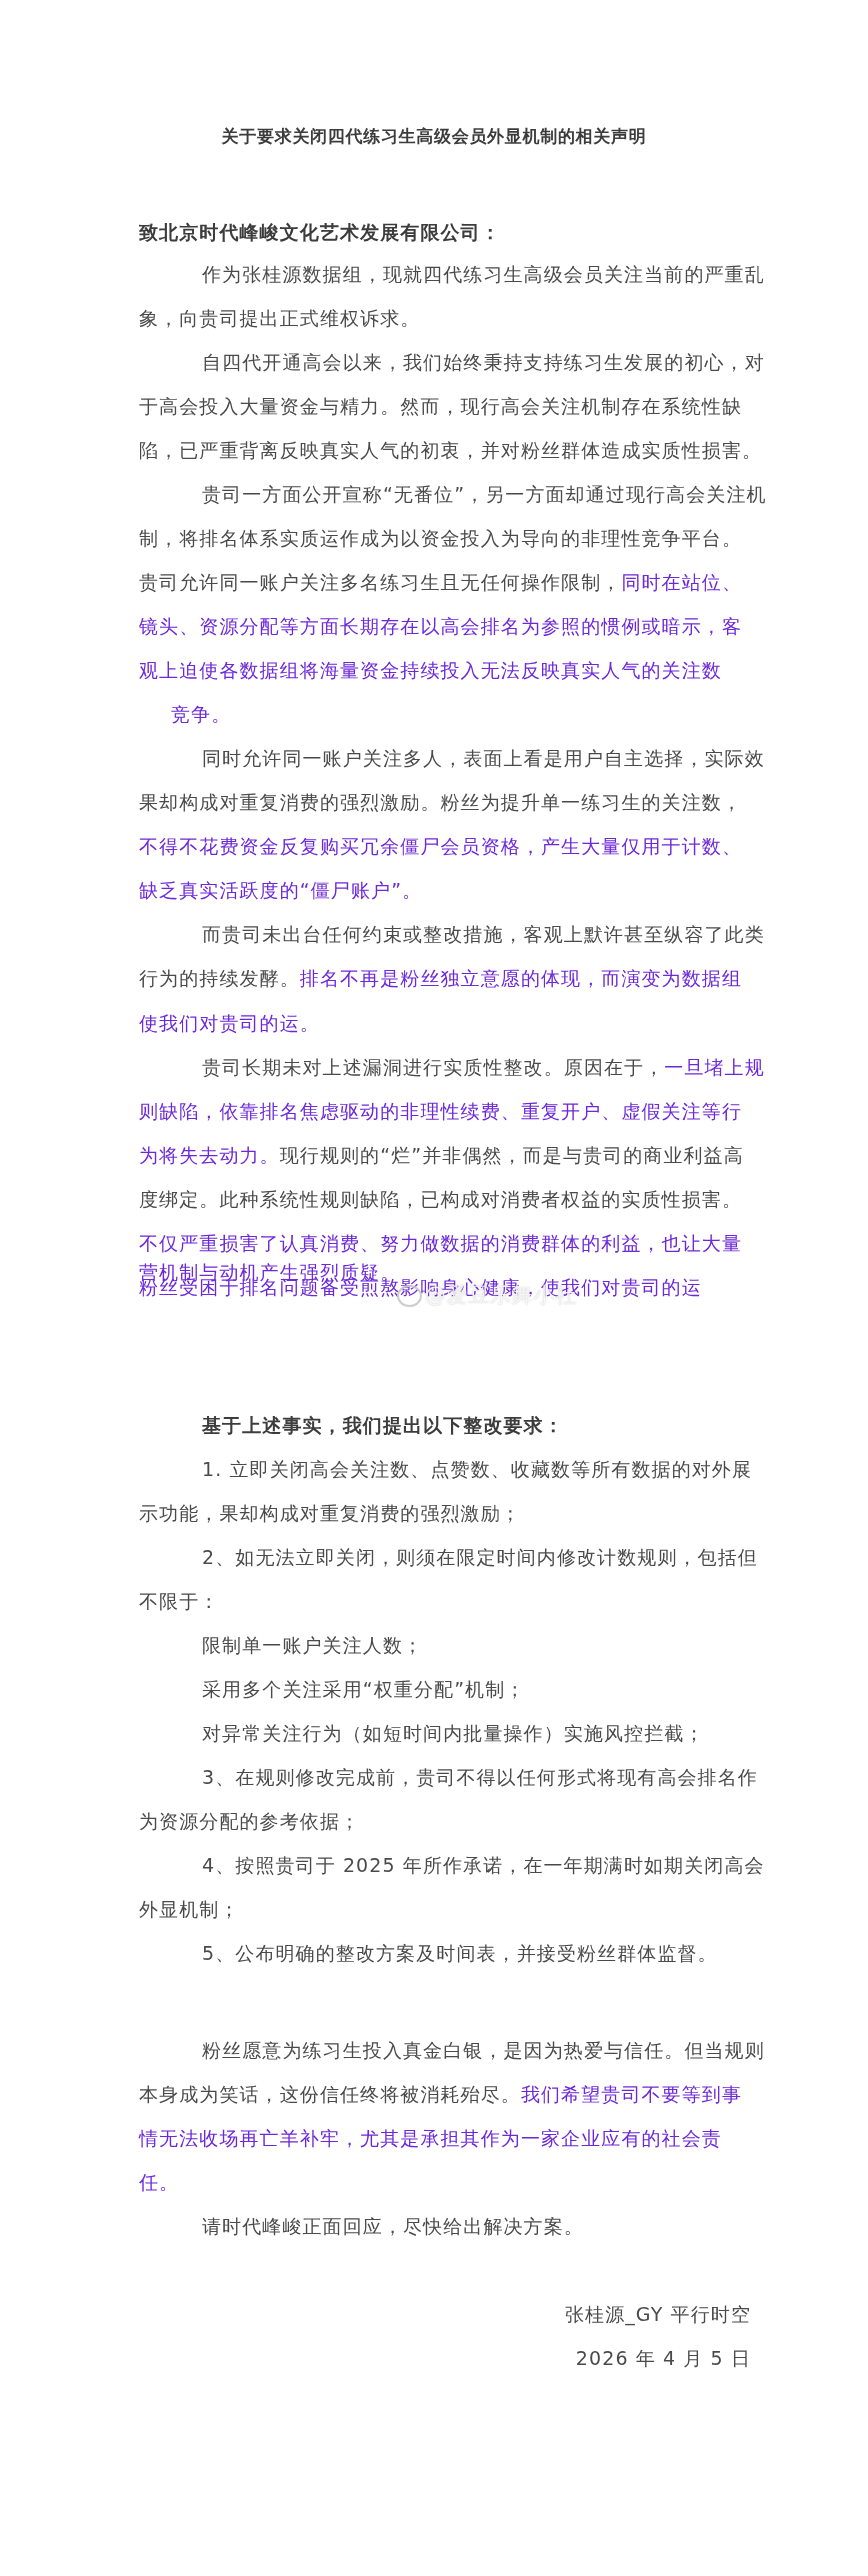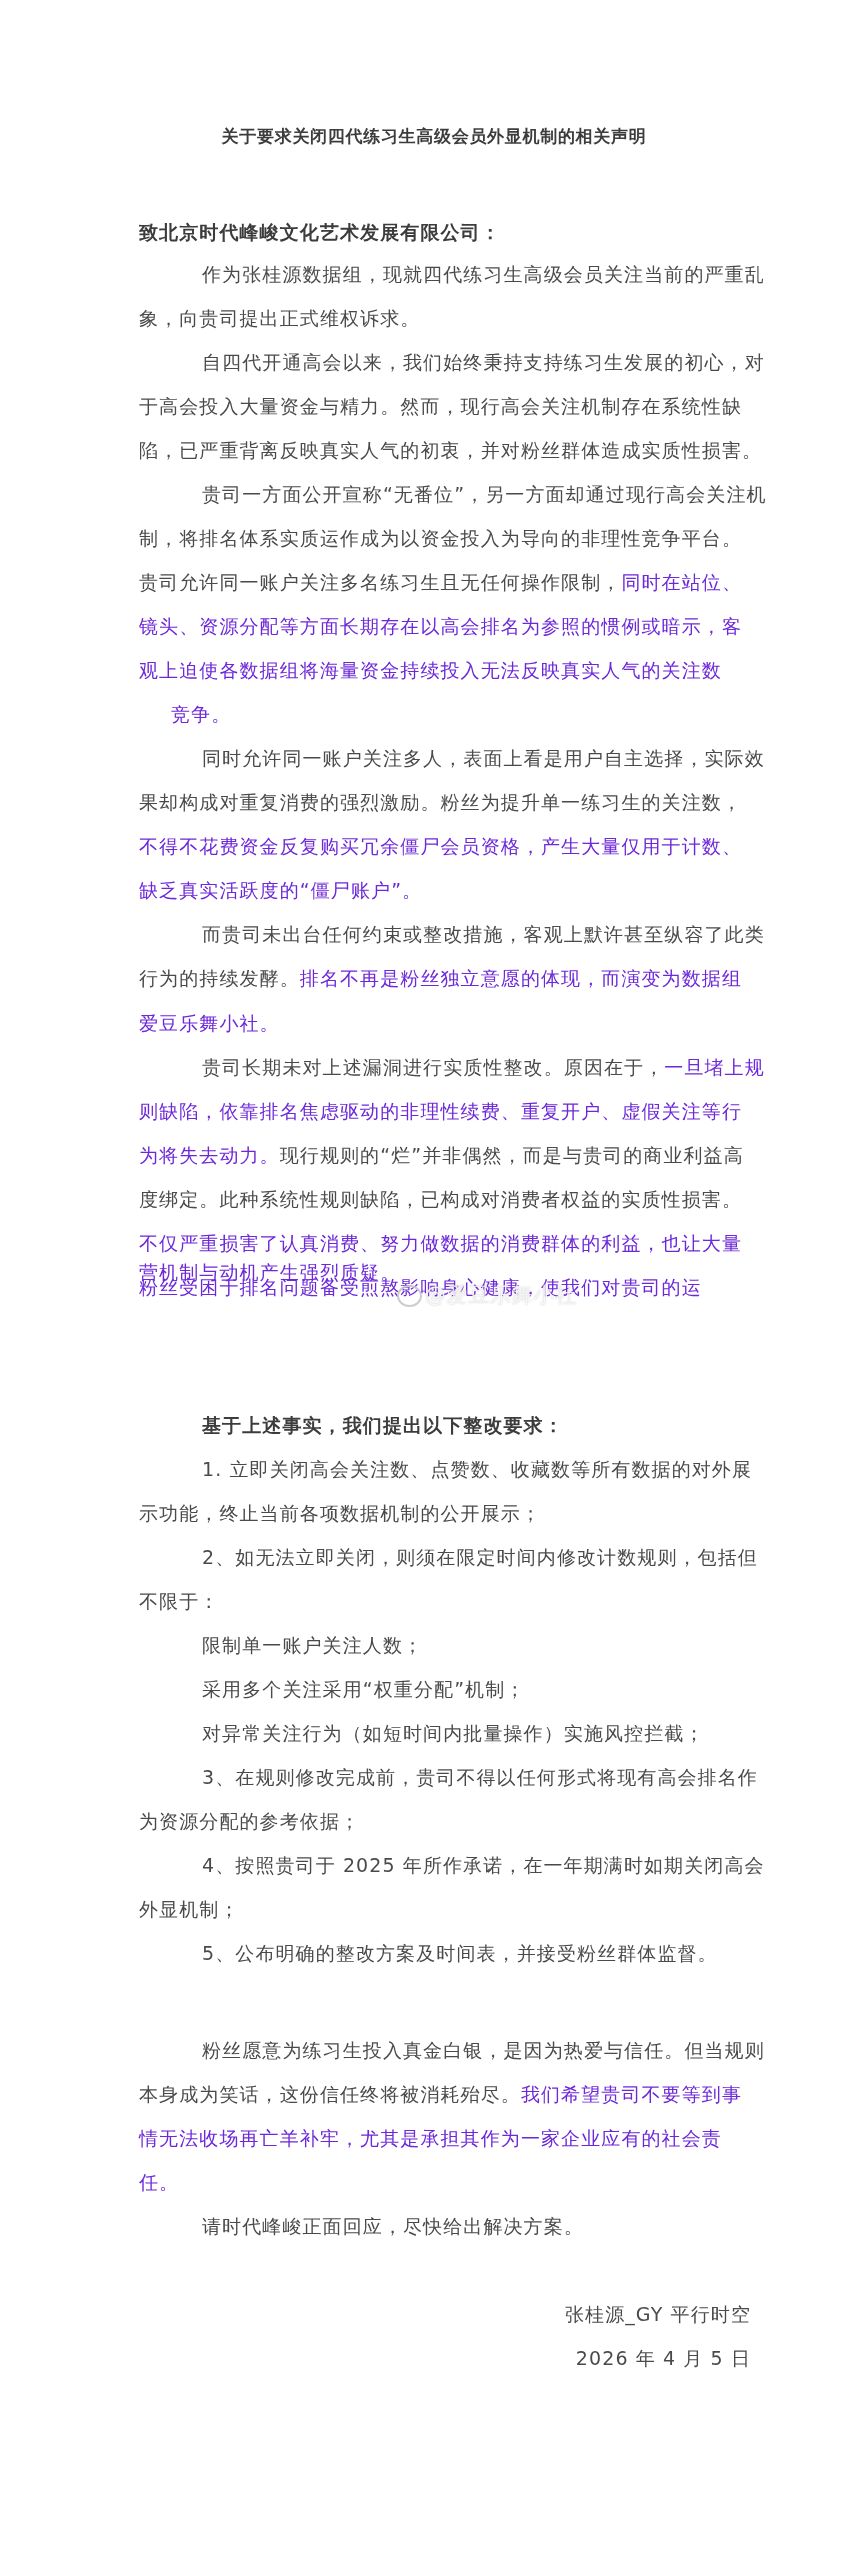--- a/index.html
+++ b/index.html
@@ -37,34 +37,34 @@
       <div class="line" style="top: 570px;"><span>贵司允许同一账户关注多名练习生且无任何操作限制，</span><span class="red">同时在站位、</span></div>
       <div class="line" style="top: 614px;"><span class="red">镜头、资源分配等方面长期存在以高会排名为参照的惯例或暗示，客</span></div>
       <div class="line" style="top: 658px;"><span class="red">观上迫使各数据组将海量资金持续投入无法反映真实人气的关注数</span></div>
       <div class="line" style="top: 702px; margin-left: 32px;"><span class="red">竞争。</span></div>
       <div class="line indent" style="top: 746px;"><span>同时允许同一账户关注多人，表面上看是用户自主选择，实际效</span></div>
       <div class="line" style="top: 790px;"><span>果却构成对重复消费的强烈激励。粉丝为提升单一练习生的关注数，</span></div>
       <div class="line" style="top: 834px;"><span class="red">不得不花费资金反复购买冗余僵尸会员资格，产生大量仅用于计数、</span></div>
       <div class="line" style="top: 878px;"><span class="red">缺乏真实活跃度的“僵尸账户”。</span></div>
       <div class="line indent" style="top: 922px;"><span>而贵司未出台任何约束或整改措施，客观上默许甚至纵容了此类</span></div>
       <div class="line" style="top: 966px;"><span>行为的持续发酵。</span><span class="red">排名不再是粉丝独立意愿的体现，而演变为数据组</span></div>
-      <div class="line" style="top: 1011px;"><span class="red">爱豆乐舞小社。</span></div>
+      <div class="line" style="top: 1011px;"><span class="red">使我们对贵司的运。</span></div>
       <div class="line indent" style="top: 1055px;"><span>贵司长期未对上述漏洞进行实质性整改。原因在于，</span><span class="red">一旦堵上规</span></div>
       <div class="line" style="top: 1099px;"><span class="red">则缺陷，依靠排名焦虑驱动的非理性续费、重复开户、虚假关注等行</span></div>
       <div class="line" style="top: 1143px;"><span class="red">为将失去动力。</span><span>现行规则的“烂”并非偶然，而是与贵司的商业利益高</span></div>
       <div class="line" style="top: 1187px;"><span>度绑定。此种系统性规则缺陷，已构成对消费者权益的实质性损害。</span></div>
       <div class="line" style="top: 1231px;"><span class="red">不仅严重损害了认真消费、努力做数据的消费群体的利益，也让大量</span></div>
       <div class="line" style="top: 1275px;"><span class="red">粉丝受困于排名问题备受煎熬影响身心健康，使我们对贵司的运</span></div>
       <div class="line" style="top: 1260px;"><span class="red">营机制与动机产生强烈质疑。</span></div>
     </div>
 
   <div class="line indent bold" style="top:1413px;">基于上述事实，我们提出以下整改要求：</div>
   <div id="request-lines">
       <div class="line indent" style="top: 1457px;">1. 立即关闭高会关注数、点赞数、收藏数等所有数据的对外展</div>
-      <div class="line" style="top: 1501px;">示功能，终止当前各项数据机制的公开展示；</div>
+      <div class="line" style="top: 1501px;">示功能，果却构成对重复消费的强烈激励；</div>
       <div class="line indent" style="top: 1545px;">2、如无法立即关闭，则须在限定时间内修改计数规则，包括但</div>
       <div class="line" style="top: 1589px;">不限于：</div>
       <div class="line indent" style="top: 1633px;">限制单一账户关注人数；</div>
       <div class="line indent" style="top: 1677px;">采用多个关注采用“权重分配”机制；</div>
       <div class="line indent" style="top: 1721px;">对异常关注行为（如短时间内批量操作）实施风控拦截；</div>
       <div class="line indent" style="top: 1765px;">3、在规则修改完成前，贵司不得以任何形式将现有高会排名作</div>
       <div class="line" style="top: 1809px;">为资源分配的参考依据；</div>
       <div class="line indent" style="top: 1853px;">4、按照贵司于 2025 年所作承诺，在一年期满时如期关闭高会</div>
       <div class="line" style="top: 1897px;">外显机制；</div>
       <div class="line indent" style="top: 1941px;">5、公布明确的整改方案及时间表，并接受粉丝群体监督。</div>

